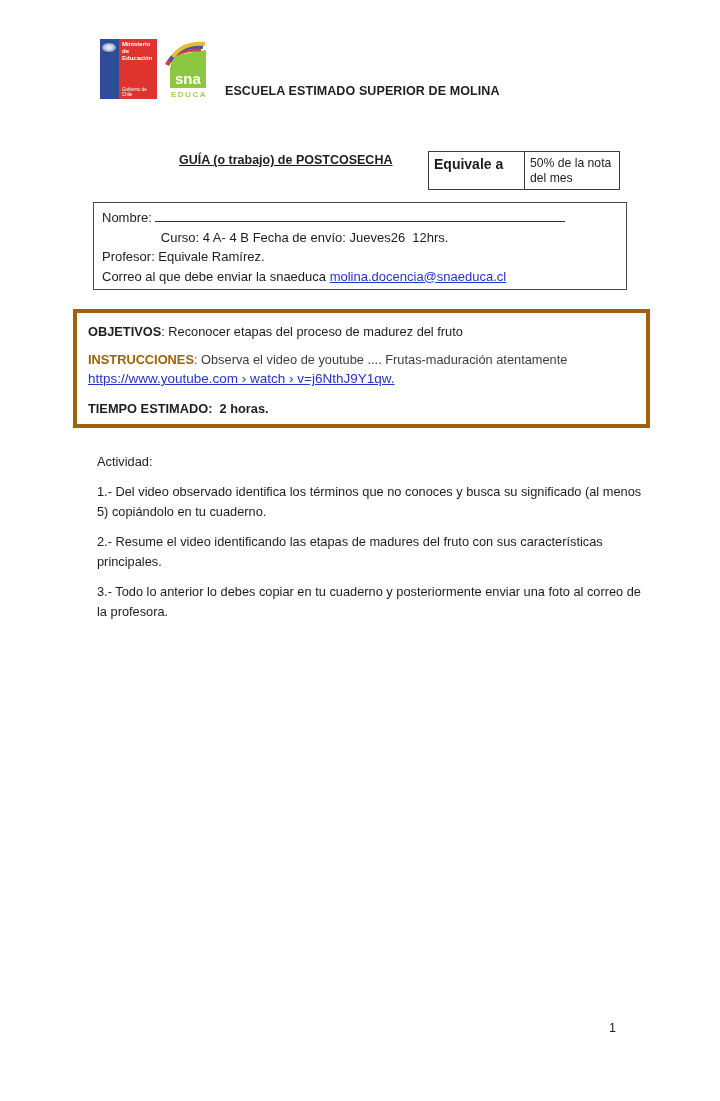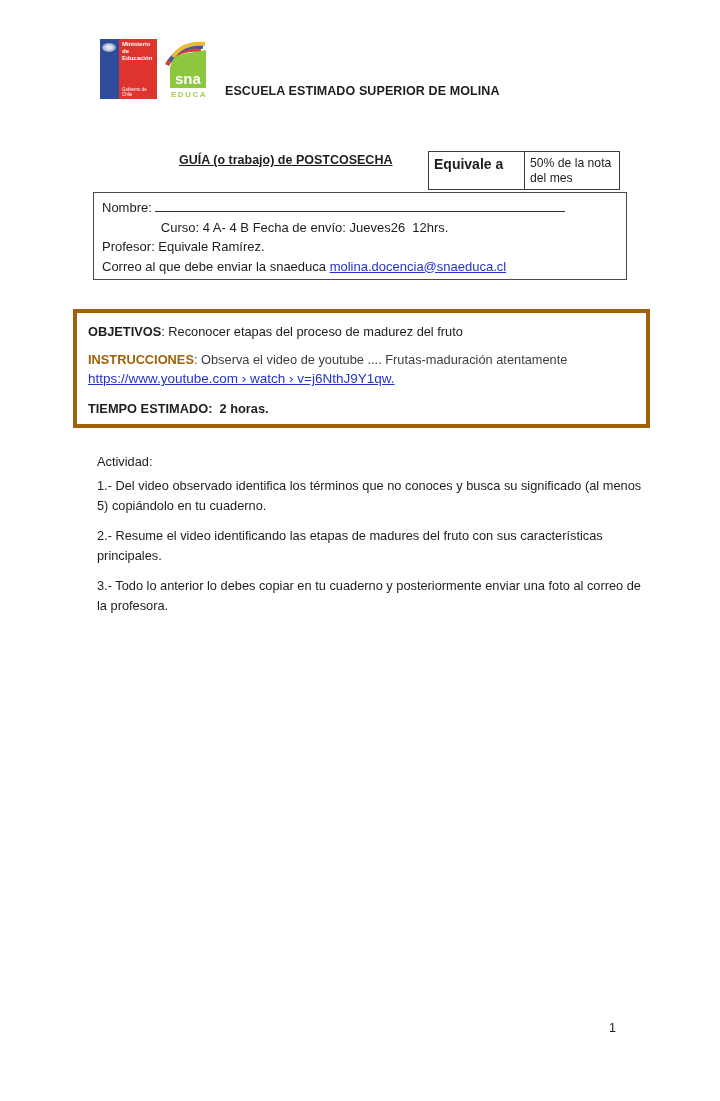--- a/index.html
+++ b/index.html
@@ -26,40 +26,40 @@
 
   .school-title { position:absolute; left:225px; top:84px; margin:0; font-size:12.5px; font-weight:bold; letter-spacing:0.1px; }
 
   
   .guia-heading { position:absolute; left:179px; top:153px; font-size:12.5px; font-weight:bold; text-decoration:underline; }
   .equiv-table { position:absolute; left:428px; top:151px; width:190px; display:flex; border:1px solid #3c3c3c; background:#fff; }
   .equiv-label { width:96px; border-right:1px solid #3c3c3c; font-weight:bold; padding:4px 5px 3px; font-size:14px; box-sizing:border-box; }
   .equiv-value { flex:1; padding:4px 4px 3px 5px; font-size:12.2px; line-height:15px; }
 
   
-  .nombre-box { position:absolute; left:93px; top:192px; width:534px; height:88px; box-sizing:border-box;
+  .nombre-box { position:absolute; left:93px; top:202px; width:534px; height:88px; box-sizing:border-box;
                 border:1px solid #4a4a4a; padding:5px 8px; font-size:13px; line-height:19.5px; }
   .blank-line { display:inline-block; width:410px; height:13px; border-bottom:1px solid #2e2e2e; }
   .curso-span { display:inline-block; width:147px;text-align:right; }
   .doc-link { color:#2433c9; text-decoration:underline; cursor:pointer; }
 
   
   .objetivos-box { position:absolute; left:73px; top:309px; width:577px; height:119px; box-sizing:border-box;
                    border:4px solid #a16207; padding:10px 11px; font-size:12.8px; line-height:18px; }
   .objetivos-box p { margin:0; }
   .obj-line b, .instr-line b, .tiempo-line { font-weight:bold; }
   .instr-line { margin-top:10px !important; color:#3d3d3d; }
   .instr-line b { color:#a16207; }
   .video-link-line { margin-top:1px !important; font-size:13.5px; }
   .tiempo-line { margin-top:12px !important; }
 
   
   .activity { position:absolute; left:97px; top:452px; width:548px; font-size:12.8px; line-height:20px; }
   .activity p { margin:0 0 10px; }
-  .activity .heading { margin-bottom:4px; }
+  .activity .heading { margin-bottom:10px; }
 
   .page-number { position:absolute; left:609px; top:1021px; font-size:12.5px; }
 </style>
 </head>
 <body>
 
 <div class="page">
 
   <div class="ministry-logo">
     <div class="m-blue">

